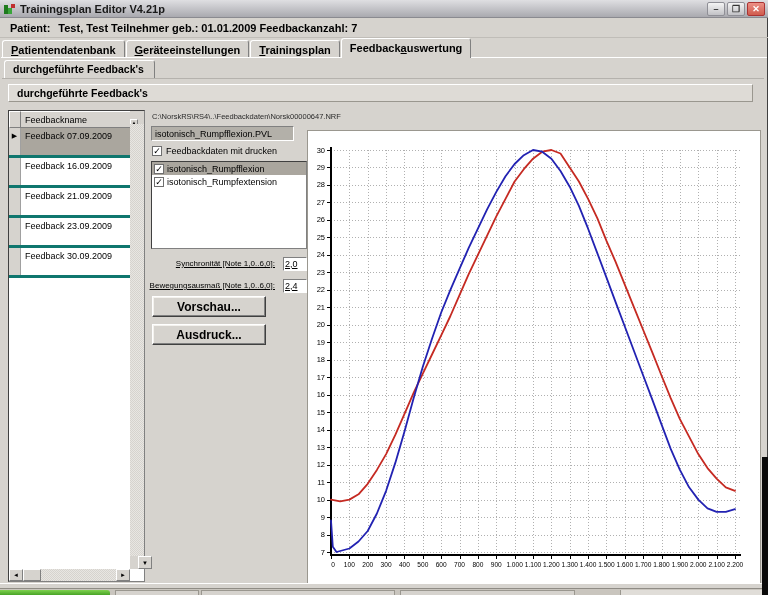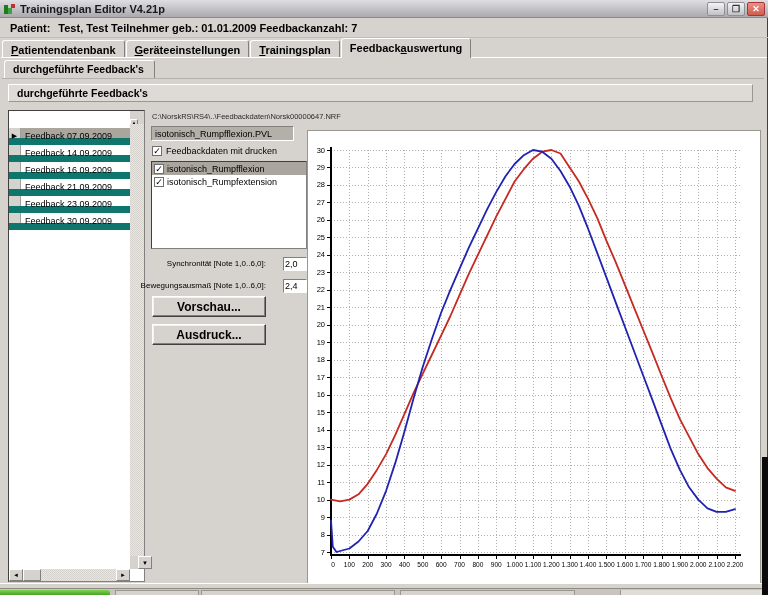--- a/index.html
+++ b/index.html
@@ -54,21 +54,21 @@
   
   .feedback-grid { position:absolute; left:8px; top:110px; width:137px; height:472px;
                    border:1px solid #808080; border-top-color:#404040; border-left-color:#404040;
                    background:#fff; }
   .grid-header { position:absolute; left:0; top:0; right:14px; height:17px; display:flex; }
   .gh-marker { width:12px; height:17px; background:#d6d3ce; border-right:1px solid #808080;
                border-bottom:1px solid #808080; border-top:1px solid #fff; border-left:1px solid #fff; }
   .gh-label { flex:1; height:17px; background:#d6d3ce; border-bottom:1px solid #808080;
               border-top:1px solid #fff; font-size:9px; padding:3px 0 0 4px; color:#000; }
   .grid-body { position:absolute; left:0; top:17px; right:14px; bottom:12px; background:#fff; overflow:hidden; }
-  .grid-row { display:flex; height:17px; border-bottom:7px solid #0f766e; cursor:default; }
+  .grid-row { display:flex; height:30px; border-bottom:3px solid #0f766e; cursor:default; }
   .grid-row .marker { width:12px; background:#d6d3ce; border-right:1px solid #a0a0a0;
                       font-size:7px; text-align:center; line-height:16px; color:#000; }
   .grid-row .rlabel { flex:1; font-size:9px; padding:3px 0 0 4px; color:#000; white-space:nowrap; }
   .grid-row.selected .rlabel { background:#aaa69e; }
 
   .vscroll { position:absolute; right:0; top:0; width:14px; bottom:12px; background:#d6d3ce; }
   .hscroll { position:absolute; left:0; bottom:0; right:14px; height:12px; background:#d6d3ce; display:flex; }
   .sbtn { width:14px; height:12px; background:#d6d3ce; border:1px solid #808080; border-top-color:#fff;
           border-left-color:#fff; font-size:6px; text-align:center; line-height:11px; color:#000; cursor:default; }
   .vscroll .sbtn { width:14px; height:13px; line-height:12px; }
@@ -87,21 +87,21 @@
   .print-row { position:absolute; left:152px; top:146px; display:flex; align-items:center; gap:4px; }
   .cb { width:10px; height:10px; background:#fff; border:1px solid #6f6f6f; font-size:9px;
         line-height:9px; text-align:center; color:#000; display:inline-block; flex:none; }
   .print-row span.lbl { font-size:9px; color:#000; }
   .measure-box { position:absolute; left:151px; top:161px; width:156px; height:88px; background:#fff;
                  border:1px solid #808080; border-top-color:#404040; border-left-color:#404040; overflow:hidden; }
   .mrow { display:flex; align-items:center; gap:3px; height:13px; padding-left:2px; cursor:default; }
   .mrow .mlabel { font-size:9px; white-space:nowrap; }
   .mrow.selected { background:#aaa69e; }
   .field-row { position:absolute; left:150px; width:157px; height:15px; display:flex;
-               justify-content:flex-end; align-items:center; gap:17px; }
+               justify-content:flex-end; align-items:center; gap:8px;text-decoration:underline; }
   .field-row .flabel { font-size:8px; color:#000; white-space:nowrap; }
   .field-row input { width:24px; height:14px; font-size:9px; font-family:"Liberation Sans",sans-serif;
                      border:1px solid #808080; border-bottom-color:#fff; border-right-color:#fff;
                      padding:0 1px; background:#fff; }
   .cmd-btn { position:absolute; left:152px; width:114px; height:21px; background:#d6d3ce;
              border:1px solid #404040; border-top-color:#fff; border-left-color:#fff;
              box-shadow:inset -1px -1px 0 #808080, inset 1px 1px 0 #f4f2ee;
              font-size:12px; font-weight:bold; font-family:"Liberation Sans",sans-serif;
              color:#000; cursor:default; }
 
@@ -158,28 +158,28 @@
   <div class="content-frame"></div>
 
   <div class="subtab">durchgeführte Feedback's</div>
   <div class="subtab-line"></div>
 
   <div class="section-header">
     <span>durchgeführte Feedback's</span>
   </div>
 
   <div class="feedback-grid">
+    <div class="grid-header">
+      <span class="gh-marker"></span>
+      <span class="gh-label">Feedbackname</span>
+    </div>
     <div class="grid-body" id="grid-body">
         <div class="grid-row selected">
           <span class="marker">▶</span>
           <span class="rlabel">Feedback 07.09.2009</span>
-        </div>
-        <div class="grid-row">
-          <span class="marker"></span>
-          <span class="rlabel">Feedback 14.09.2009</span>
         </div>
         <div class="grid-row">
           <span class="marker"></span>
           <span class="rlabel">Feedback 16.09.2009</span>
         </div>
         <div class="grid-row">
           <span class="marker"></span>
           <span class="rlabel">Feedback 21.09.2009</span>
         </div>
         <div class="grid-row">

